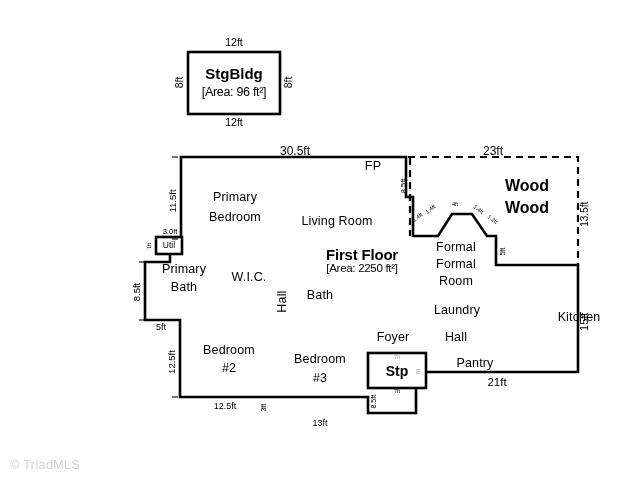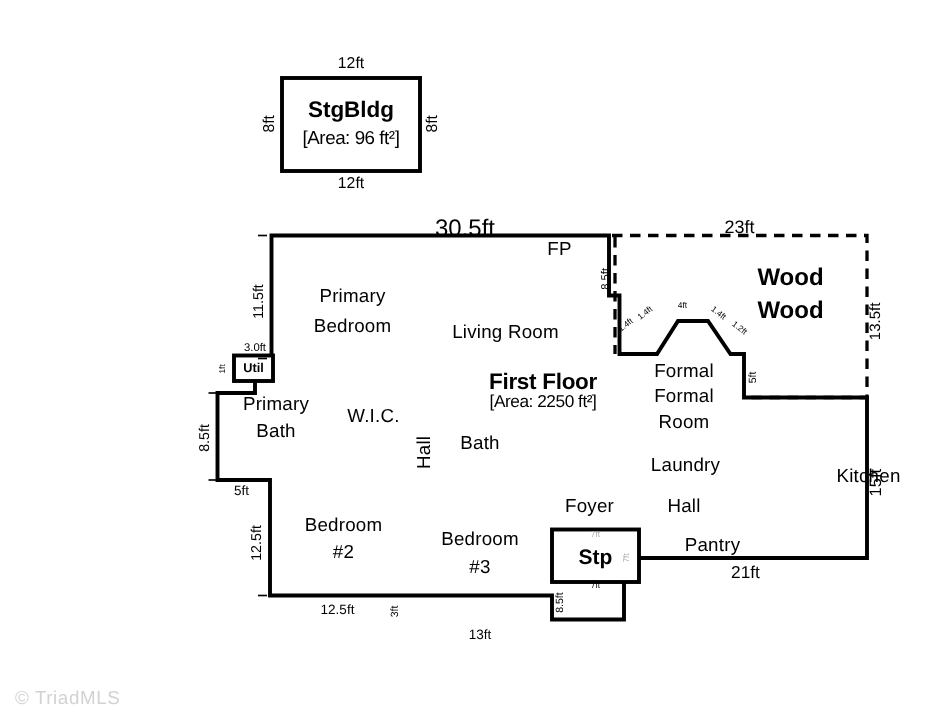--- a/index.html
+++ b/index.html
@@ -91,21 +91,21 @@
     line-height: 1.15;
   }
   .stp-title {
     font-size: 14px;
     font-weight: bold;
     text-align: center;
     transform: translateX(-50%);
   }
   .util-title {
     font-size: 8.5px;
-    font-weight: bold;
+    font-weight: normal;
     transform: translateX(-50%);
   }
   .dim {
     font-size: 10.5px;
     font-weight: 400;
     text-align: center;
     transform: translateX(-50%);
     color: #000;
   }
   .dim-sm {
@@ -194,21 +194,21 @@
   </svg>
 
   <div class="lbl bld-title" style="left:234px; top:66px;">StgBldg</div>
   <div class="lbl title-sub" style="left:234px; top:86px; font-size:12.5px;">[Area: 96 ft²]</div>
 
   <div class="lbl dim" style="left:234px; top:37px;">12ft</div>
   <div class="lbl dim" style="left:234px; top:117px;">12ft</div>
   <div class="lbl dim vert" style="left:180px; top:77px;">8ft</div>
   <div class="lbl dim vert" style="left:289px; top:77px;">8ft</div>
 
-  <div class="lbl dim" style="left:310px; top:145px; font-size:16px;">30.5ft</div>
+  <div class="lbl dim" style="left:295px; top:145px; font-size:12px;">30.5ft</div>
   <div class="lbl dim" style="left:493px; top:145px; font-size:12px;">23ft</div>
 
   <div class="lbl dim vert" style="left:173px; top:196px; font-size:9.5px;">11.5ft</div>
   <div class="lbl dim-sm" style="left:170px; top:228px;">3.0ft</div>
   <div class="lbl dim-xs vert" style="left:150px; top:243px;">1ft</div>
   <div class="lbl dim vert" style="left:137px; top:287px; font-size:9.5px;">8.5ft</div>
   <div class="lbl dim-sm" style="left:161px; top:323px; font-size:9px;">5ft</div>
   <div class="lbl dim vert" style="left:172px; top:357px; font-size:9.5px;">12.5ft</div>
 
   <div class="lbl dim-sm" style="left:225px; top:402px; font-size:9px;">12.5ft</div>

